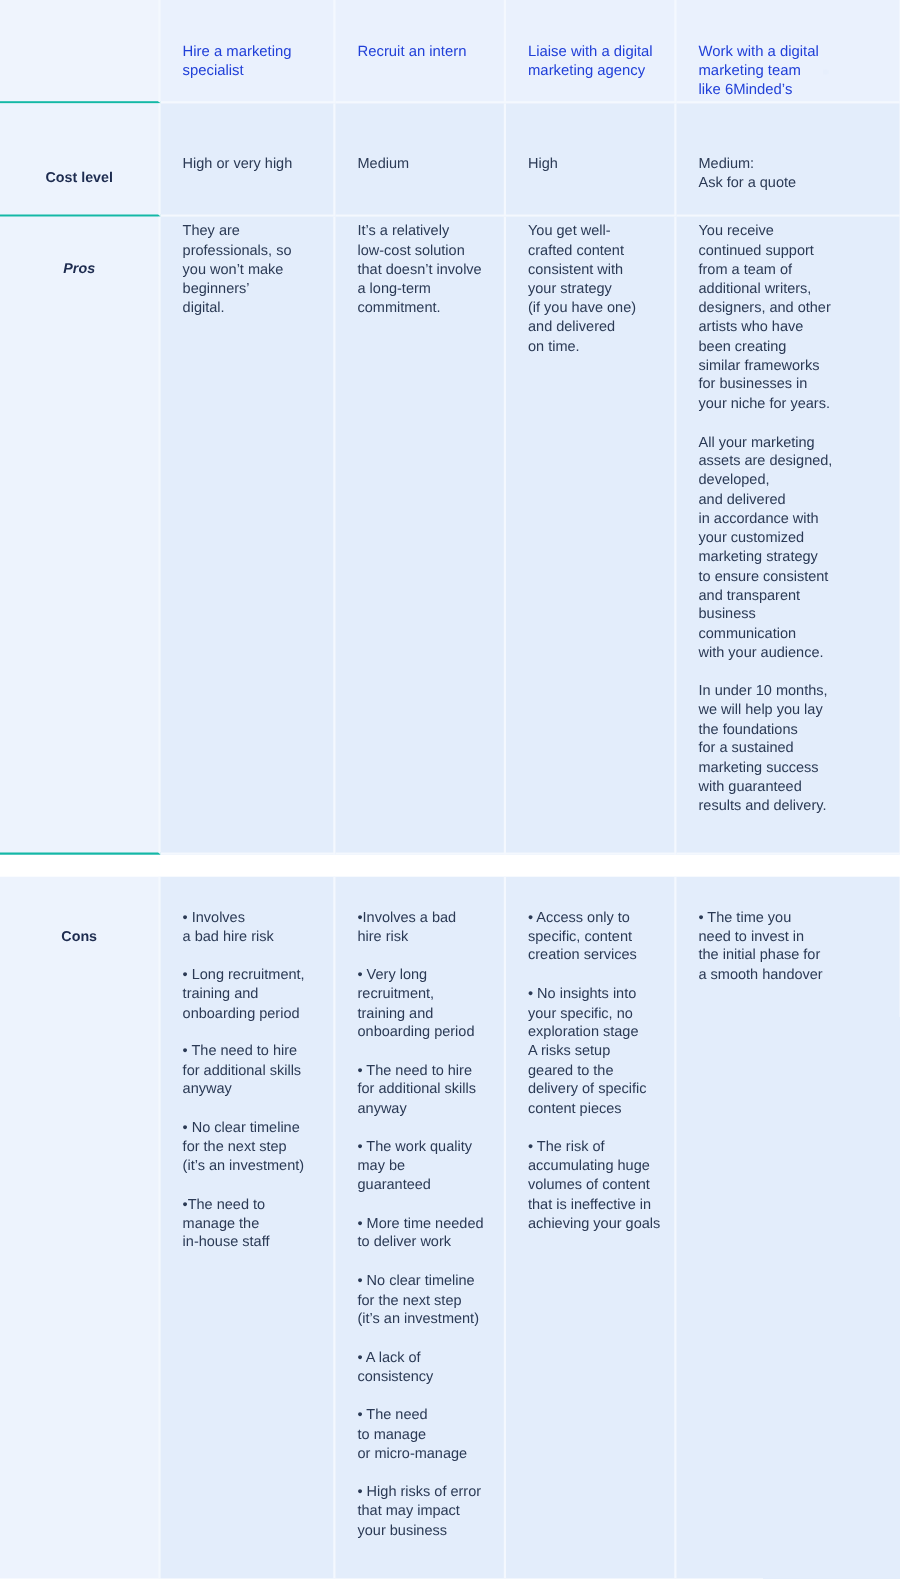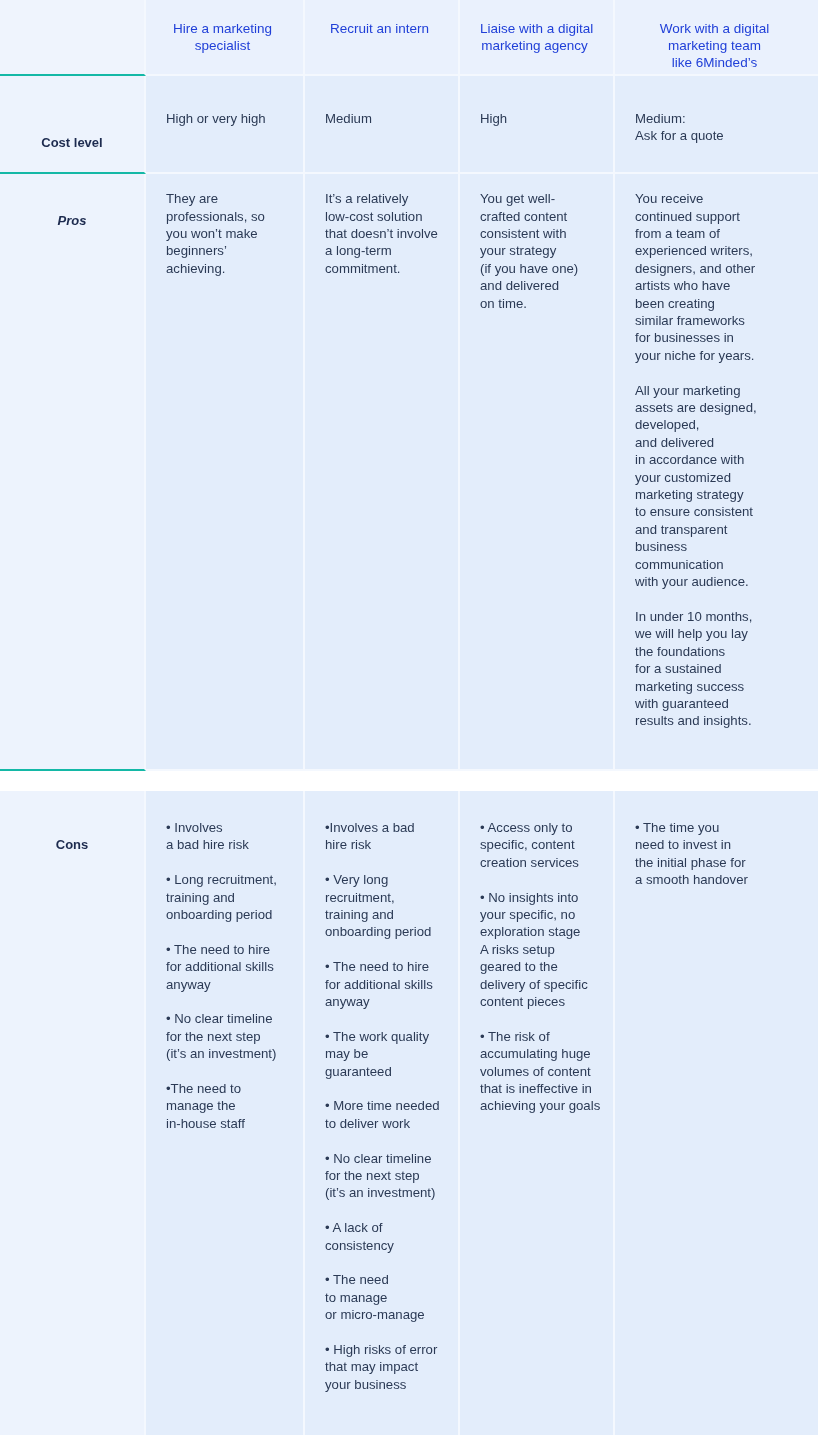--- a/index.html
+++ b/index.html
@@ -64,22 +64,21 @@
   .inner {
     padding: 18px 20px 18px 20px;
   }
 
   
   .col-head {
     color: #2140d8;
     font-size: 13.5px;
     line-height: 17px;
     font-weight: 400;
-    padding: 20px 24px 0 20px;
-    text-align: center;
+    padding: 38px 24px 0 20px;
   }
   .col-head .ch-line { display: block; white-space: nowrap; }
 
   .row-label {
     color: #1d2b4f;
     font-size: 13px;
     font-weight: 700;
     line-height: 17px;
     text-align: center;
     padding-top: 0;
@@ -90,22 +89,22 @@
 
   .body-text {
     color: #2b3a55;
     font-size: 13.2px;
     line-height: 17.4px;
     font-weight: 400;
   }
   .body-text .tline { display: block; white-space: nowrap; }
   .body-text .para-gap { display: block; height: 17.4px; }
 
-  .cell-pros .inner  { padding-top: 16px; }
-  .cell-cost .inner  { padding-top: 34px; }
+  .cell-pros .inner  { padding-top: 4px; }
+  .cell-cost .inner  { padding-top: 46px; }
   .cell-cons .inner  { padding-top: 28px; }
 
   
   .speck {
     position: absolute;
     left: 133px;
     top: 63px;
     width: 5px;
     height: 5px;
     border-radius: 50%;
@@ -221,21 +220,21 @@
         </div>
       </td>
       <td>
         <div class="cell data-cell cell-pros">
             <div class="inner">
               <div class="body-text">
                 <span class="tline">They are</span>
                 <span class="tline">professionals, so</span>
                 <span class="tline">you won’t make</span>
                 <span class="tline">beginners’</span>
-                <span class="tline">achieving.</span>
+                <span class="tline">digital.</span>
               </div>
             </div>
           </div>
       </td>
       <td>
         <div class="cell data-cell cell-pros">
             <div class="inner">
               <div class="body-text">
                 <span class="tline">It’s a relatively</span>
                 <span class="tline">low-cost solution</span>
@@ -261,21 +260,21 @@
             </div>
           </div>
       </td>
       <td>
         <div class="cell data-cell last-col cell-pros">
             <div class="inner">
               <div class="body-text">
                 <span class="tline">You receive</span>
                 <span class="tline">continued support</span>
                 <span class="tline">from a team of</span>
-                <span class="tline">experienced writers,</span>
+                <span class="tline">additional writers,</span>
                 <span class="tline">designers, and other</span>
                 <span class="tline">artists who have</span>
                 <span class="tline">been creating</span>
                 <span class="tline">similar frameworks</span>
                 <span class="tline">for businesses in</span>
                 <span class="tline">your niche for years.</span>
                 <span class="para-gap"></span>
                 <span class="tline">All your marketing</span>
                 <span class="tline">assets are designed,</span>
                 <span class="tline">developed,</span>
@@ -288,21 +287,21 @@
                 <span class="tline">business</span>
                 <span class="tline">communication</span>
                 <span class="tline">with your audience.</span>
                 <span class="para-gap"></span>
                 <span class="tline">In under 10 months,</span>
                 <span class="tline">we will help you lay</span>
                 <span class="tline">the foundations</span>
                 <span class="tline">for a sustained</span>
                 <span class="tline">marketing success</span>
                 <span class="tline">with guaranteed</span>
-                <span class="tline">results and insights.</span>
+                <span class="tline">results and delivery.</span>
               </div>
             </div>
           </div>
       </td>
     </tr>
 
     <tr class="last-row">
       <td>
         <div class="cell label-cell">
           <div class="inner">

